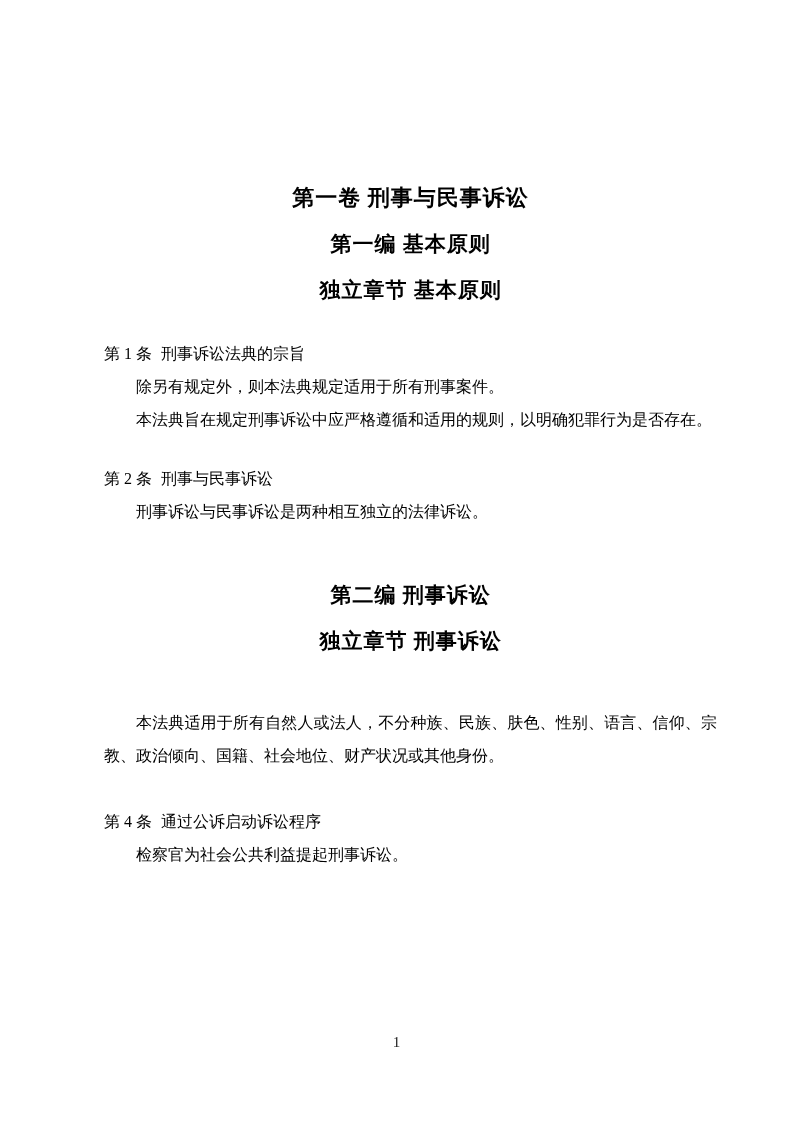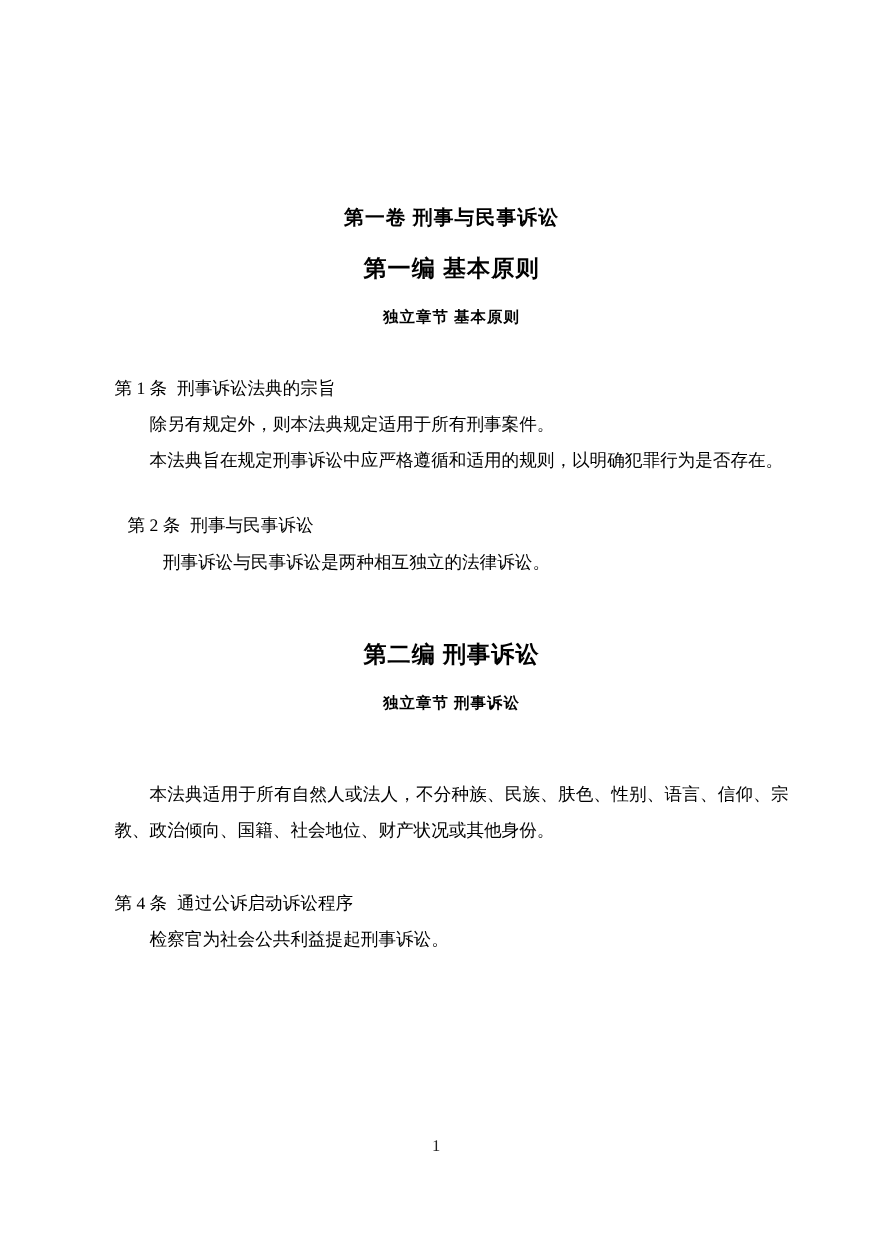--- a/index.html
+++ b/index.html
@@ -17,43 +17,43 @@
     font-size: 16px;
     line-height: 33px;
     box-sizing: border-box;
     padding: 175px 76px 0 104px;
     overflow: hidden;
   }
   .title-block {
     text-align: center;
   }
   .h-volume {
-    font-size: 18px;
+    font-size: 22px;
     line-height: 46px;
     font-weight: bold;
     letter-spacing: 1px;
     font-family: Liberation Serif, serif;
   }
   .h-part {
     font-size: 21px;
     line-height: 46px;
     font-weight: bold;
     letter-spacing: 1px;
   }
   .h-chapter {
-    font-size: 14px;
+    font-size: 21px;
     line-height: 46px;
     font-weight: bold;
     letter-spacing: 1px;
   }
   .article {
     margin: 0;
   }
   .art-1 { margin-top: 24px; }
-  .art-2 { margin-top: 26px; margin-left: 12px; }
+  .art-2 { margin-top: 26px; }
   .art-3 { margin-top: 42px; }
   .art-4 { margin-top: 33px; }
   .part2-block { margin-top: 44px; }
   .article-heading {
     font-weight: normal;
     font-size: 16px;
     line-height: 33px;
   }
   .article-heading .art-label {
     margin-right: 9px;

